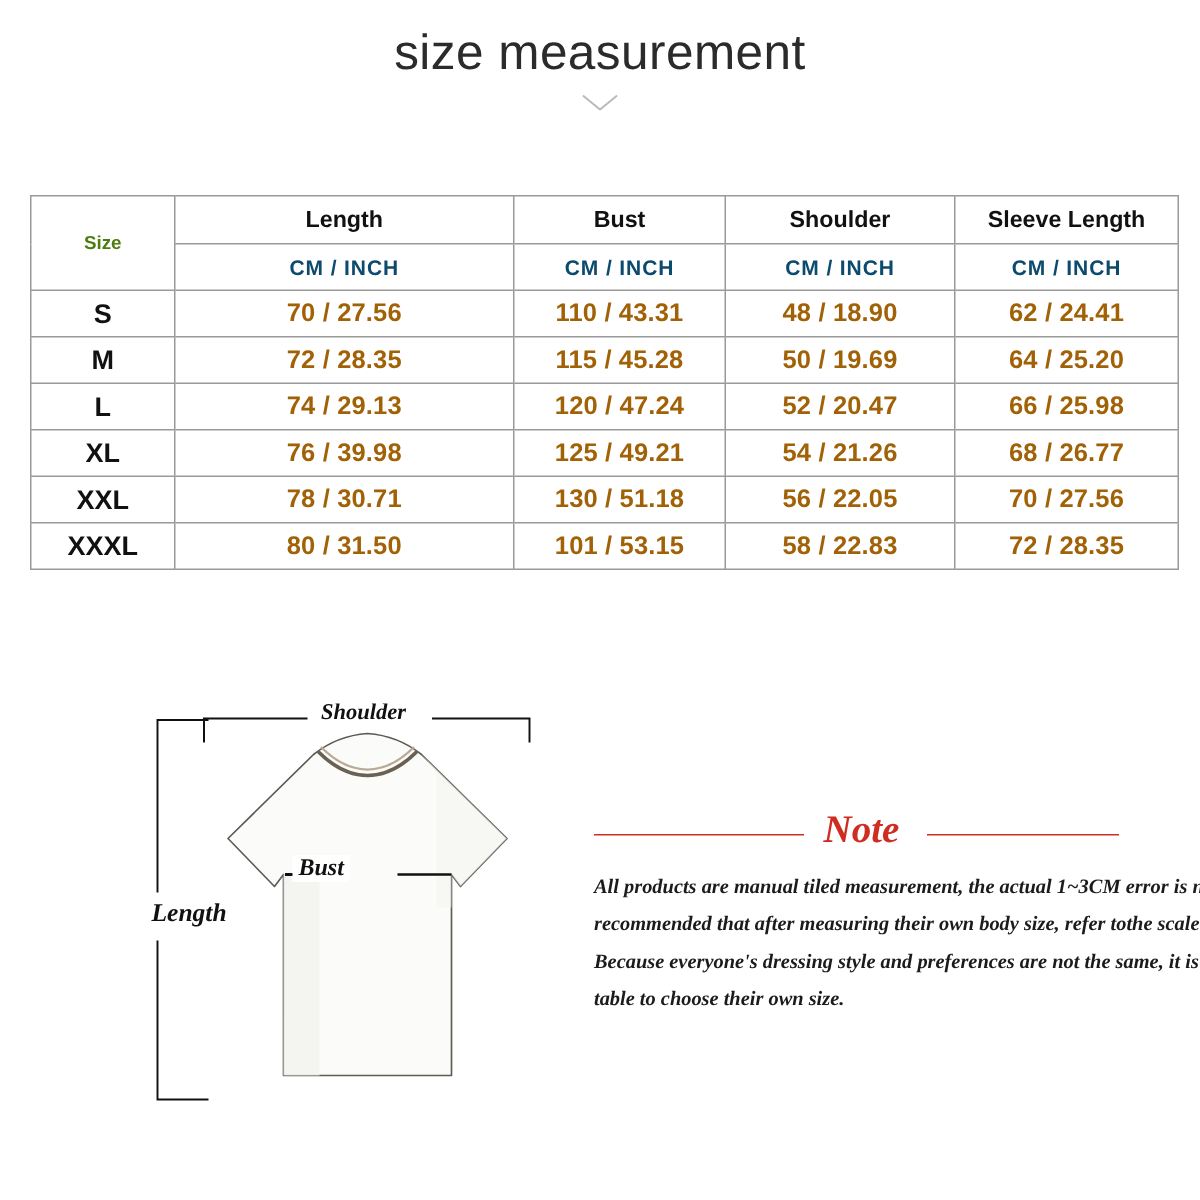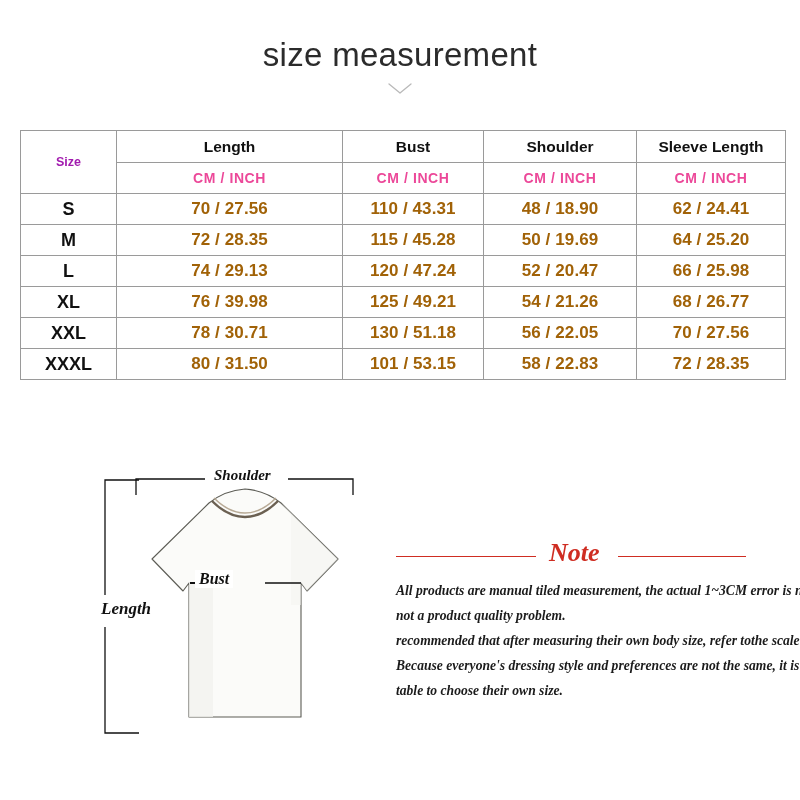--- a/index.html
+++ b/index.html
@@ -6,21 +6,21 @@
   html,body{margin:0;padding:0;}
   body{
     width:800px;height:800px;
     background:#ffffff;
     font-family:"Liberation Sans", sans-serif;
     color:#1a1a1a;
     overflow:hidden;
     position:relative;
   }
   
-  #title-block{position:absolute;left:0;top:0;width:800px;text-align:center;margin-top:20px;}
+  #title-block{position:absolute;left:0;top:0;width:800px;text-align:center;}
   #page-title{
     font-family:"Liberation Sans", sans-serif;
     font-weight:300;
     font-size:33px;
     letter-spacing:0.3px;
     color:#2b2b2b;
     margin-top:17px;
     line-height:1.1;
   }
   #chevron-down-icon{margin-top:9px;display:inline-block;line-height:0;}
@@ -37,24 +37,24 @@
     border:1px solid #9a9a9a;
     text-align:center;
     vertical-align:middle;
     padding:0;
     background:#fff;
   }
   th.col-head{
     font-size:15.5px;font-weight:bold;color:#111;height:31px;
   }
   th.unit-head{
-    font-size:14px;font-weight:bold;color:#ec4899;height:30px;letter-spacing:0.6px;
+    font-size:14px;font-weight:bold;color:#0c4a6e;height:30px;letter-spacing:0.6px;
   }
   th.size-head{
-    font-size:12.5px;font-weight:bold;color:#a21caf;
+    font-size:12.5px;font-weight:bold;color:#4d7c0f;
   }
   td.size-cell{
     font-size:18px;font-weight:bold;color:#111;height:30px;
   }
   td.val-cell{
     font-size:17px;font-weight:bold;color:#a16207;height:30px;letter-spacing:0.1px;
   }
   .c-size{width:95px;}
   .c-length{width:225px;}
   .c-bust{width:140px;}
@@ -218,20 +218,19 @@
   </div>
 
   <div id="note-block">
     <div id="note-head">
       <div class="note-rule" id="note-rule-left"></div>
       <div id="note-title">Note</div>
       <div class="note-rule" id="note-rule-right"></div>
     </div>
     <div id="note-body">
       <div class="note-line">All products are manual tiled measurement, the actual 1~3CM error is normal,</div>
-      <div class="note-line">not a product quality problem.</div>
       <div class="note-line">recommended that after measuring their own body size, refer tothe scale</div>
       <div class="note-line">Because everyone's dressing style and preferences are not the same, it is</div>
       <div class="note-line">table to choose their own size.</div>
     </div>
   </div>
 
 </div>
 
 </body></html>

